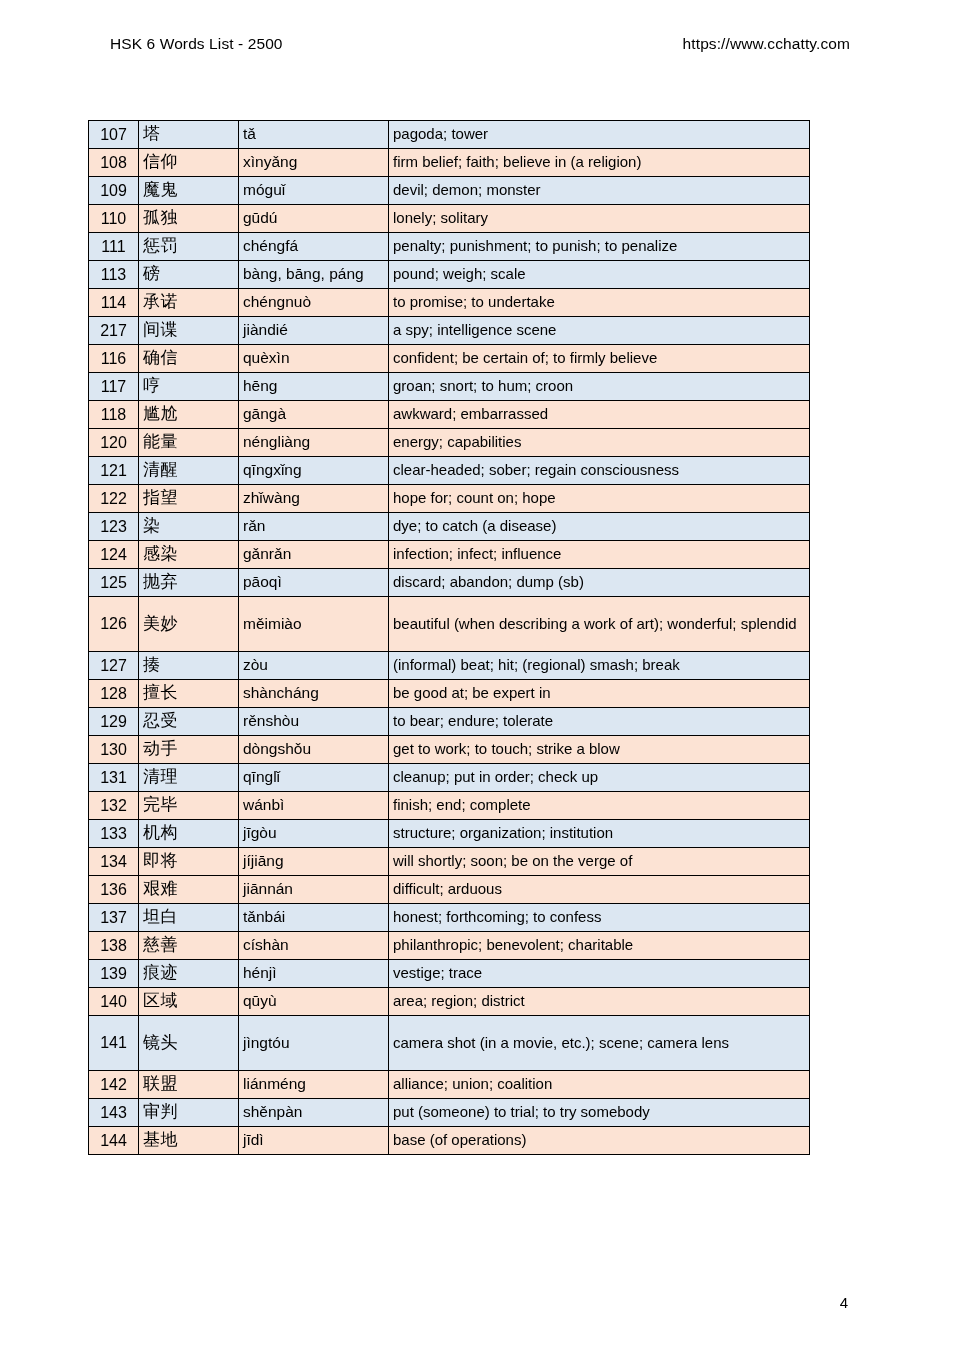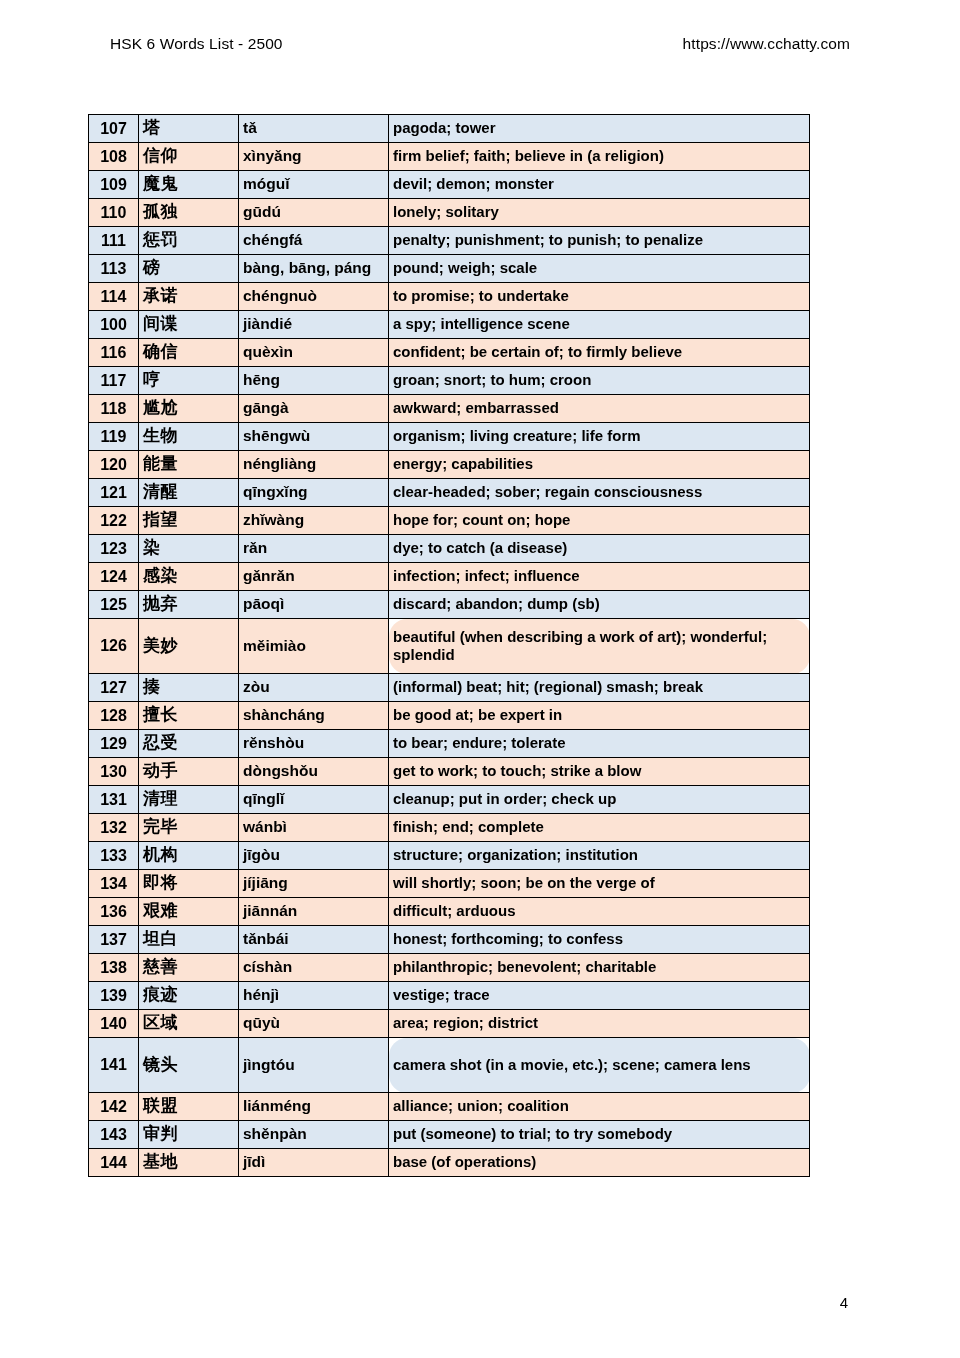--- a/index.html
+++ b/index.html
@@ -34,24 +34,23 @@
     font-size: 15.5px;
     line-height: 20px;
     letter-spacing: 0.1px;
   }
   .header-title { white-space: nowrap; }
   .header-url { white-space: nowrap; }
 
   
   .word-table-wrap {
     position: absolute;
-    top: 114px;
+    top: 120px;
     left: 88px;
     width: 590px;
-    font-weight: bold;
   }
   table.word-table {
     border-collapse: collapse;
     table-layout: fixed;
     width: 721px;
     font-size: 15px;
   }
   table.word-table col.c-index { width: 50px; }
   table.word-table col.c-hanzi { width: 100px; }
   table.word-table col.c-pinyin { width: 150px; }
@@ -78,21 +77,21 @@
   td.cell-pinyin {
     font-size: 15.5px;
   }
   td.cell-def {
     font-size: 15px;
     white-space: normal;
   }
   tr.row-blue  td { background: #dce7f2; }
   tr.row-peach td { background: #fce3d4; }
   tr.row-tall  td { height: 54px; }
-  tr.row-tall td.cell-def { white-space: normal; border-radius: 18px; }
+  tr.row-tall td.cell-def { white-space: normal; }
 
   
   .page-footer {
     position: absolute;
     left: 0;
     right: 112px;
     top: 1294px;
     text-align: right;
     font-size: 15px;
   }
@@ -152,21 +151,21 @@
             <td class="cell-pinyin">bàng, bāng, páng</td>
             <td class="cell-def">pound; weigh; scale</td>
           </tr>
           <tr class="row-peach">
             <td class="cell-index">114</td>
             <td class="cell-hanzi">承诺</td>
             <td class="cell-pinyin">chéngnuò</td>
             <td class="cell-def">to promise; to undertake</td>
           </tr>
           <tr class="row-blue">
-            <td class="cell-index">100</td>
+            <td class="cell-index">217</td>
             <td class="cell-hanzi">间谍</td>
             <td class="cell-pinyin">jiàndié</td>
             <td class="cell-def">a spy; intelligence scene</td>
           </tr>
           <tr class="row-peach">
             <td class="cell-index">116</td>
             <td class="cell-hanzi">确信</td>
             <td class="cell-pinyin">quèxìn</td>
             <td class="cell-def">confident; be certain of; to firmly believe</td>
           </tr>
@@ -174,26 +173,20 @@
             <td class="cell-index">117</td>
             <td class="cell-hanzi">哼</td>
             <td class="cell-pinyin">hēng</td>
             <td class="cell-def">groan; snort; to hum; croon</td>
           </tr>
           <tr class="row-peach">
             <td class="cell-index">118</td>
             <td class="cell-hanzi">尴尬</td>
             <td class="cell-pinyin">gāngà</td>
             <td class="cell-def">awkward; embarrassed</td>
-          </tr>
-          <tr class="row-blue">
-            <td class="cell-index">119</td>
-            <td class="cell-hanzi">生物</td>
-            <td class="cell-pinyin">shēngwù</td>
-            <td class="cell-def">organism; living creature; life form</td>
           </tr>
           <tr class="row-peach">
             <td class="cell-index">120</td>
             <td class="cell-hanzi">能量</td>
             <td class="cell-pinyin">néngliàng</td>
             <td class="cell-def">energy; capabilities</td>
           </tr>
           <tr class="row-blue">
             <td class="cell-index">121</td>
             <td class="cell-hanzi">清醒</td>

